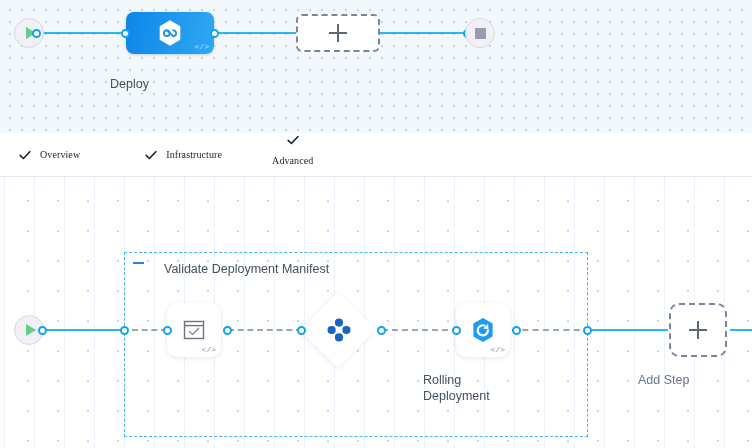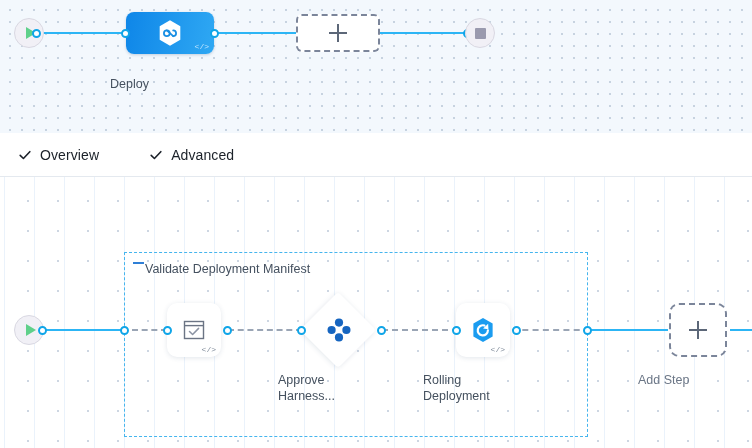--- a/index.html
+++ b/index.html
@@ -48,24 +48,25 @@
     position: relative;
     cursor: pointer;
     box-sizing: border-box;
   }
   .tab .tick {
     width: 14px; height: 14px;
     flex: 0 0 auto;
     display: block;
   }
   .tab-label {
-    font-size: 14px;
+    font-size: 10px;
     color: #1b2129;
     letter-spacing: 0.1px;
     white-space: nowrap;
+    font-family: Liberation Serif, serif;
   }
   .tab.active .tab-label { font-weight: bold; color: #0b0f14; }
   .tab.active::after {
     content: "";
     position: absolute;
     left: 0; right: 0; bottom: 0;
     height: 3px;
     background: #0b7ad1;
   }
 
@@ -180,21 +181,21 @@
   #step-group {
     position: absolute;
     border: 1px dashed #45b5ee;
     background: rgba(255,255,255,0.0);
     box-sizing: border-box;
   }
   #group-header {
     position: absolute;
     display: flex;
     align-items: flex-start;
-    gap: 1px;
+    gap: 20px;
     white-space: nowrap;
   }
   #group-header .minus {
     width: 11px; height: 2px;
     background: #2f7fd6;
     display: block;
     flex: 0 0 auto;
   }
   #group-title {
     font-size: 12.5px;
@@ -266,21 +267,27 @@
   </div>
 </div>
 
 <div id="tab-bar">
   <div class="tab" style="margin-left:14px;">
     <svg class="tick" viewBox="0 0 16 16">
       <path d="M2.5 8.4 L6.2 12 L13.5 4.2" fill="none" stroke="#1b2129" stroke-width="1.8" stroke-linecap="round" stroke-linejoin="round"></path>
     </svg>
     <span class="tab-label">Overview</span>
   </div>
-  <div class="tab" style="margin-left:42px;">
+  <div class="tab" style="margin-left:56px;">
+    <svg class="tick" viewBox="0 0 16 16">
+      <path d="M2.5 8.4 L6.2 12 L13.5 4.2" fill="none" stroke="#1b2129" stroke-width="1.8" stroke-linecap="round" stroke-linejoin="round"></path>
+    </svg>
+    <span class="tab-label">Infrastructure</span>
+  </div>
+  <div class="tab" style="margin-left:42px;flex-direction:column;">
     <svg class="tick" viewBox="0 0 16 16">
       <path d="M2.5 8.4 L6.2 12 L13.5 4.2" fill="none" stroke="#1b2129" stroke-width="1.8" stroke-linecap="round" stroke-linejoin="round"></path>
     </svg>
     <span class="tab-label">Advanced</span>
   </div>
 </div>
 
 <div id="exec-canvas">
 
   <div id="step-group" style="left:124px; top:75px; width:464px; height:185px;"></div>
@@ -323,22 +330,20 @@
         <circle cx="14" cy="6.6" r="4.1"></circle>
         <circle cx="21.4" cy="14" r="4.1"></circle>
         <circle cx="14" cy="21.4" r="4.1"></circle>
         <circle cx="6.6" cy="14" r="4.1"></circle>
       </g>
       <circle cx="14" cy="14" r="3.1" fill="#ffffff"></circle>
     </svg>
   </div>
   <div class="port" style="left:297px; top:149px;"></div>
   <div class="port" style="left:377px; top:149px;"></div>
-  <div class="node-label" style="left:278px; top:195px; width:120px;">Approve
-Harness...</div>
 
   <div class="step-square" style="left:456px; top:126px;">
     <svg width="28" height="28" viewBox="0 0 32 32">
       <path d="M16 2.4 L27 8.7 L27 23.3 L16 29.6 L5 23.3 L5 8.7 Z" fill="#1b9cf0"></path>
       <path d="M21.6 16.4 A5.8 5.8 0 1 1 17.6 10.9" fill="none" stroke="#ffffff" stroke-width="2.5" stroke-linecap="round"></path>
       <path d="M21.9 8.9 L22.2 15.2 L16.1 14.4 Z" fill="#ffffff"></path>
     </svg>
     <span class="codeglyph">&lt;/&gt;</span>
   </div>
   <div class="port" style="left:452px; top:149px;"></div>

